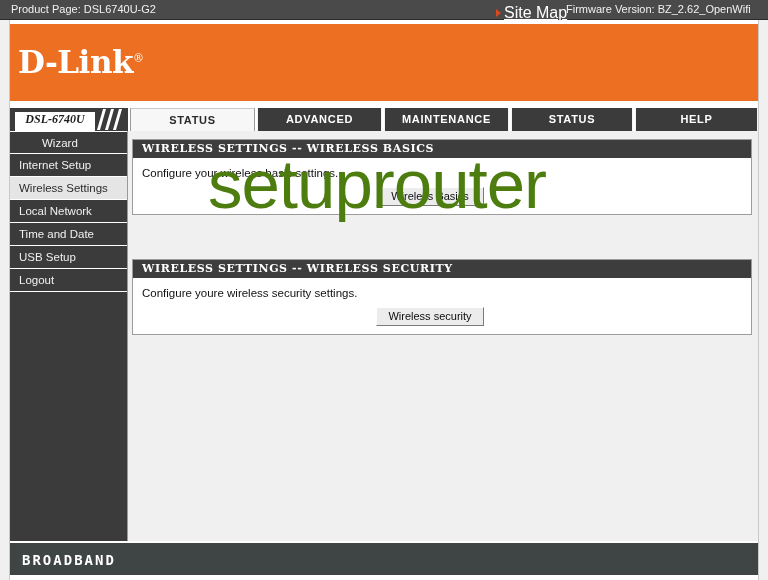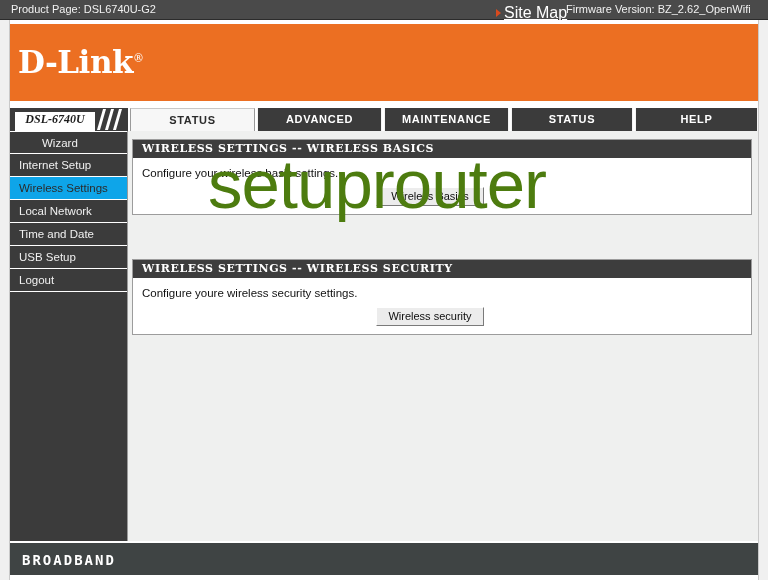--- a/index.html
+++ b/index.html
@@ -177,21 +177,21 @@
     font-size: 11.5px;
     color: #f0f0f0;
     border-bottom: 1px solid #ffffff;
     box-sizing: border-box;
     cursor: pointer;
     white-space: nowrap;
     overflow: hidden;
   }
   .side-item:first-child { border-top: 1px solid #ffffff; padding-left: 32px; }
   .side-item.active {
-    background: #0ea5e9;
+    background: #e5e5e5;
     color: #2b2b2b;
   }
 
   
   .content {
     position: absolute;
     left: 128px; top: 131px;
     width: 630px; height: 410px;
     background: #eff0ef;
     box-sizing: border-box;

